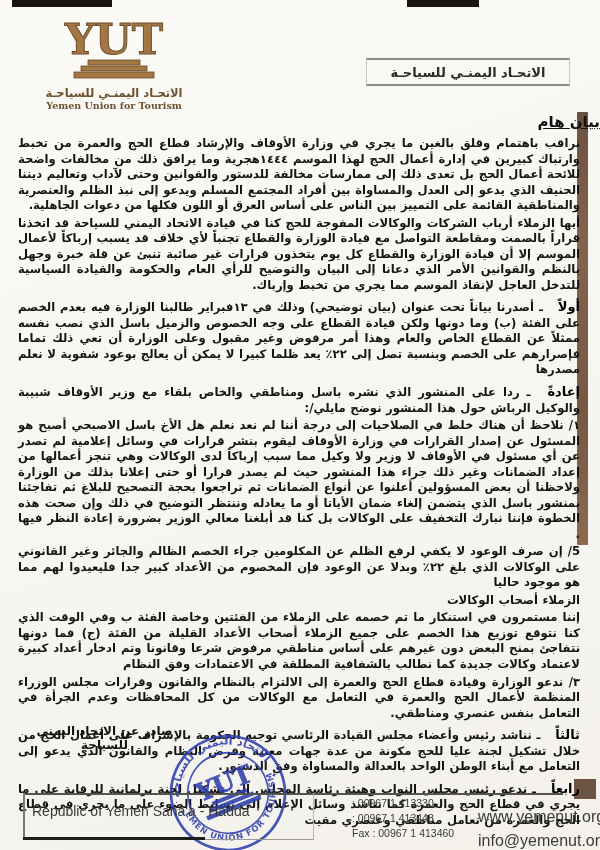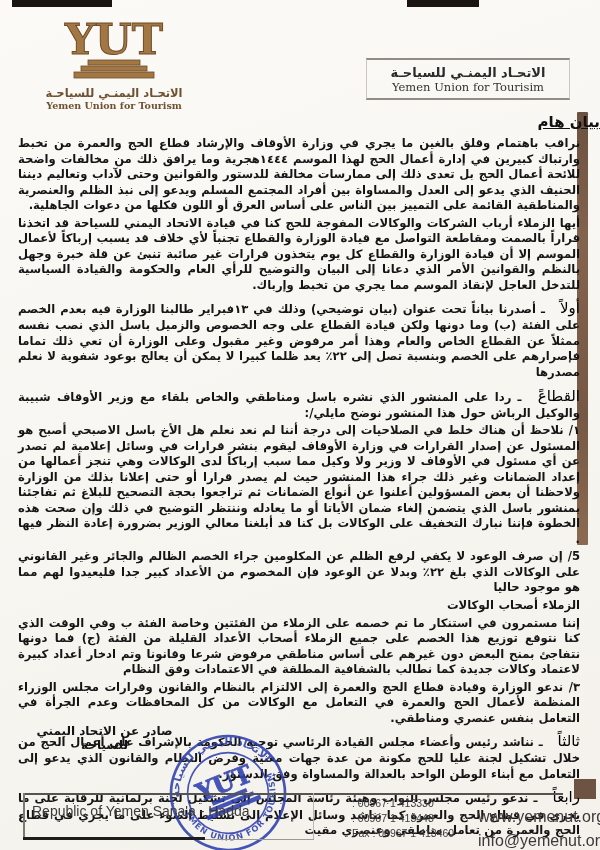--- a/index.html
+++ b/index.html
@@ -26,21 +26,21 @@
     padding:5px 8px 4px;text-align:center;background:transparent;}
   .hbox-ar{font-size:13px;font-weight:bold;color:#2b2b2b;direction:rtl;}
   .hbox-en{font-size:11.5px;color:#333;font-family:"DejaVu Serif",serif;}
 
   
   .title{position:absolute;top:113px;left:0;right:0;text-align:right;
     font-size:15px;font-weight:900;text-decoration:underline;color:#111;}
   .bodytxt{position:absolute;top:136px;right:20px;left:18px;direction:rtl;}
   .para{font-size:11.6px;font-weight:700;line-height:1.34;text-align:justify;margin:0 0 2px;color:#151515;word-spacing:.5px;}
   .para.sp{margin-top:5px;}
-  .lead{font-weight:400;font-size:15px;color:#000;margin-left:10px;}
+  .lead{font-weight:700;font-size:13px;color:#000;margin-left:10px;}
   .lead:empty{display:none;}
 
   
   .sig{position:absolute;left:12px;top:724px;width:185px;text-align:center;direction:rtl;}
   .sig-l1{font-size:12px;font-weight:900;}
   .sig-l2{font-size:11px;font-weight:900;}
 
   
   .stamp{position:absolute;left:166px;top:731px;width:124px;height:124px;opacity:.88;}
 
@@ -67,31 +67,30 @@
       <text x="60" y="38" text-anchor="middle" font-size="42" font-weight="bold" font-family="DejaVu Serif, serif" fill="#a27744" stroke="#6d4c28" stroke-width="1">YUT</text>
       <rect x="34" y="44" width="52" height="5" fill="#a27744" stroke="#6d4c28" stroke-width="0.8"></rect>
       <rect x="27" y="50" width="66" height="5" fill="#a27744" stroke="#6d4c28" stroke-width="0.8"></rect>
       <rect x="20" y="56" width="80" height="6" fill="#a27744" stroke="#6d4c28" stroke-width="0.8"></rect>
     </svg>
     <div class="logo-ar">الاتحـاد اليمنـي للسياحـة</div>
     <div class="logo-en">Yemen Union for Tourism</div>
   </div>
   <div class="hbox">
     <div class="hbox-ar">الاتحـاد اليمنـي للسياحـة</div>
-    <div class="hbox-en">Yemen Union for Tourisim</div>
   </div>
 </div>
 
 <div class="title">بيان هام</div>
 
 <div class="bodytxt">
   <div class="para"> <span>نراقب باهتمام وقلق بالغين ما يجري في وزارة الأوقاف والإرشاد قطاع الحج والعمرة من تخبط وارتباك كبيرين في إدارة أعمال الحج لهذا الموسم ١٤٤٤هجرية  وما يرافق ذلك من مخالفات واضحة للائحة أعمال الحج بل تعدى ذلك إلى ممارسات مخالفة للدستور والقوانين وحتى لآداب وتعاليم ديننا الحنيف الذي يدعو إلى العدل والمساواة بين أفراد المجتمع المسلم ويدعو إلى نبذ الظلم والعنصرية والمناطقية القائمة على التمييز بين الناس على أساس العرق أو اللون فكلها من دعوات الجاهلية.</span></div>
   <div class="para"> <span>أيها الزملاء أرباب الشركات والوكالات المفوجة للحج كنا في قيادة الاتحاد اليمني للسياحة قد اتخذنا قراراً بالصمت ومقاطعة التواصل مع قيادة الوزارة والقطاع تجنباً لأي خلاف قد يسبب إرباكاً لأعمال الموسم إلا أن قيادة الوزارة والقطاع كل يوم يتخذون قرارات غير صائبة تنبئ عن قلة خبرة وجهل بالنظم والقوانين الأمر الذي دعانا إلى البيان والتوضيح للرأي العام والحكومة والقيادة السياسية للتدخل العاجل لإنقاذ الموسم مما يجري من تخبط وإرباك.</span></div>
   <div class="para sp"><span class="lead">أولاً</span> <span>ـ أصدرنا بياناً تحت عنوان (بيان توضيحي) وذلك في ١٣فبراير طالبنا الوزارة فيه بعدم الخصم على الفئة (ب) وما دونها ولكن قيادة القطاع على وجه الخصوص والزميل باسل الذي نصب نفسه ممثلاً عن القطاع الخاص والعام وهذا أمر مرفوض وغير مقبول وعلى الوزارة أن تعي ذلك تماما فإصرارهم على الخصم وبنسبة تصل إلى ٢٢٪  يعد ظلما كبيرا لا يمكن أن يعالج بوعود شفوية لا نعلم مصدرها</span></div>
-  <div class="para sp"><span class="lead">القطاعً</span> <span>ـ ردا على المنشور الذي نشره باسل ومناطقي والخاص بلقاء مع وزير الأوقاف شبيبة والوكيل الرباش حول هذا المنشور نوضح مايلي/:</span></div>
+  <div class="para sp"><span class="lead">إعادةً</span> <span>ـ ردا على المنشور الذي نشره باسل ومناطقي والخاص بلقاء مع وزير الأوقاف شبيبة والوكيل الرباش حول هذا المنشور نوضح مايلي/:</span></div>
   <div class="para"> <span>١/ نلاحظ أن هناك خلط في الصلاحيات إلى درجة أننا لم نعد نعلم هل الأخ باسل الاصبحي أصبح هو المسئول عن إصدار القرارات في وزارة الأوقاف ليقوم بنشر قرارات في وسائل إعلامية لم تصدر عن أي مسئول في الأوقاف لا وزير ولا وكيل مما سبب إرباكاً لدى الوكالات وهي تنجز أعمالها من إعداد الضمانات وغير ذلك جراء هذا المنشور حيث لم يصدر قرارا أو حتى إعلانا بذلك من الوزارة ولاحظنا أن بعض المسؤولين أعلنوا عن أنواع الضمانات ثم تراجعوا بحجة التصحيح للبلاغ ثم تفاجئنا بمنشور باسل الذي يتضمن إلغاء ضمان الأياتا أو ما يعادله وننتظر التوضيح في ذلك وإن صحت هذه الخطوة فإننا نبارك التخفيف على الوكالات بل كنا قد أبلغنا معالي الوزير بضرورة إعادة  النظر فيها .</span></div>
   <div class="para"> <span>5/ إن صرف الوعود لا يكفي لرفع الظلم عن المكلومين جراء الخصم الظالم والجائر وغير القانوني على الوكالات الذي بلغ ٢٢٪ وبدلا عن الوعود فإن المخصوم من الأعداد كبير جدا فليعيدوا لهم مما هو موجود حاليا</span></div>
   <div class="para"> <span>الزملاء أصحاب الوكالات</span></div>
   <div class="para"> <span>إننا مستمرون في استنكار ما تم خصمه على الزملاء من الفئتين وخاصة الفئة ب وفي الوقت الذي كنا نتوقع توزيع هذا الخصم على جميع الزملاء أصحاب الأعداد القليلة من الفئة (ج) فما دونها نتفاجئ بمنح البعض دون غيرهم على أساس مناطقي مرفوض شرعا وقانونا وتم ادخار أعداد كبيرة لاعتماد وكالات جديدة كما نطالب بالشفافية المطلقة في الاعتمادات وفق النظام</span></div>
   <div class="para"> <span>٣/ ندعو الوزارة وقيادة قطاع الحج والعمرة إلى الالتزام بالنظام والقانون وقرارات مجلس الوزراء  المنظمة لأعمال الحج والعمرة في التعامل مع  الوكالات من كل المحافظات وعدم الجرأة في التعامل بنفس عنصري ومناطقي.</span></div>
   <div class="para sp"><span class="lead">ثالثاً</span> <span>ـ نناشد رئيس وأعضاء مجلس القيادة الرئاسي توجيه الحكومة بالإشراف على أعمال الحج من خلال تشكيل لجنة عليا للحج مكونة من عدة جهات معنية وفرض النظام والقانون الذي يدعو إلى التعامل مع أبناء الوطن الواحد بالعدالة والمساواة وفق الدستور.</span></div>
   <div class="para sp"><span class="lead">رابعاً</span> <span>ـ ندعو رئيس مجلس النواب وهيئة رئاسة المجلس إلى تشكيل لجنة برلمانية للرقابة على ما يجري في قطاع الحج والعمرة كما نناشد وسائل الإعلام إلى تسليط الضوء على ما يجري في قطاع الحج والعمرة من تعامل مناطقي وعنصري مقيت</span></div>
 
 </div>
 

